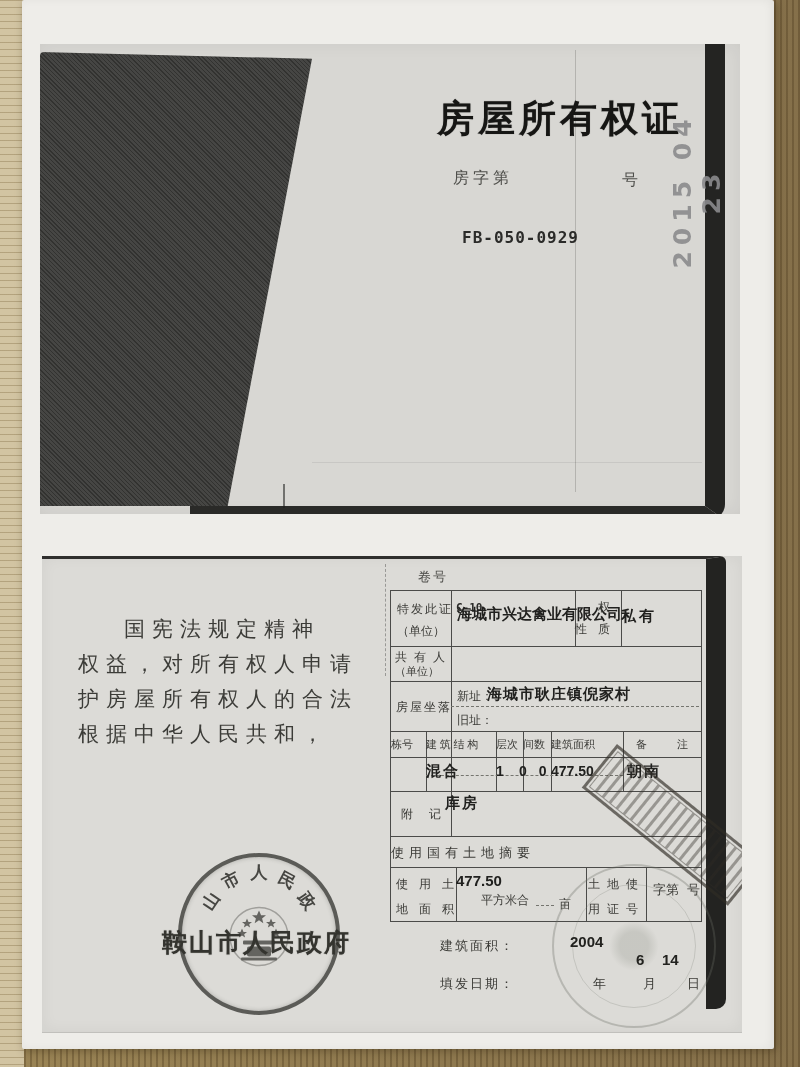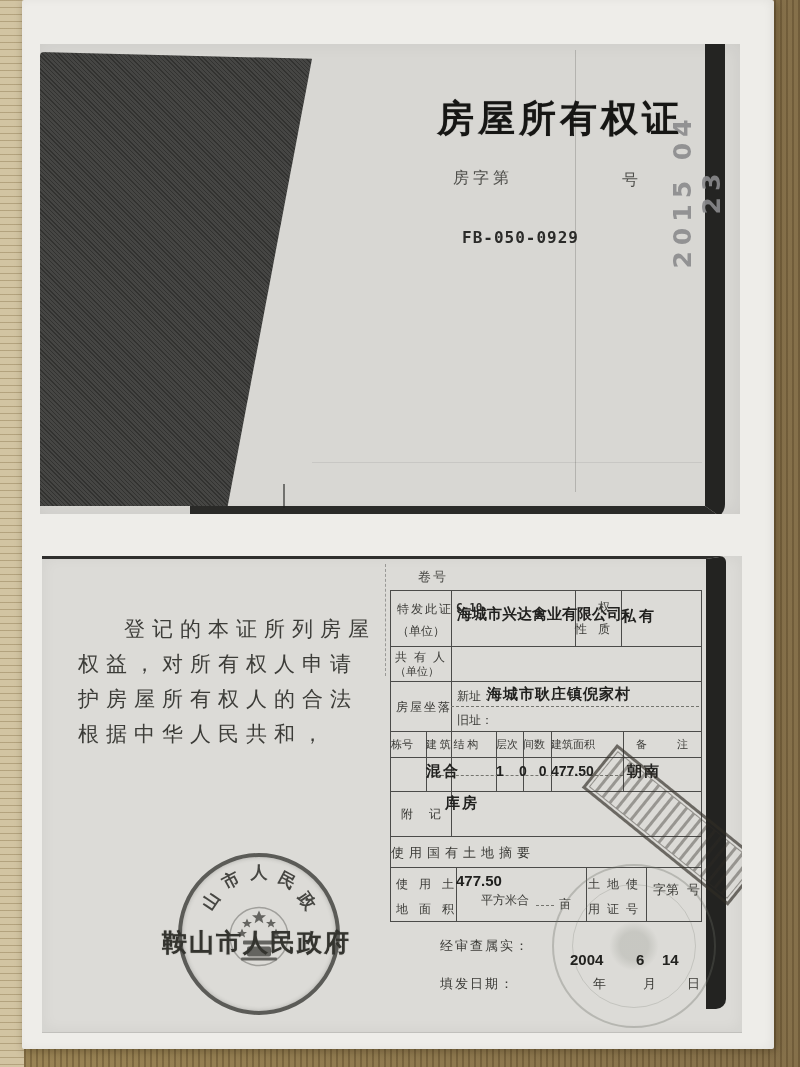--- a/index.html
+++ b/index.html
@@ -134,21 +134,21 @@
     <div class="abs serial-prefix">房字第</div>
     <div class="abs serial-suffix">号</div>
     <div class="abs cert-no">FB-050-0929</div>
     <div class="abs date-stamp">2015 04 23</div>
   </div>
 
   <div class="abs scan-bot">
     <div class="abs bot-frame"></div>
 
     <div class="abs oath">
-      <div class="indent">登记的本证所列房屋</div>
+      <div class="indent">国宪法规定精神</div>
       <div>权益，对所有权人申请</div>
       <div>护房屋所有权人的合法</div>
       <div>根据中华人民共和，</div>
     </div>
 
     <div class="abs gov-seal">
       <span class="arc-ch arc-0">山</span>
       <span class="arc-ch arc-1">市</span>
       <span class="arc-ch arc-2">人</span>
       <span class="arc-ch arc-3">民</span>
@@ -240,22 +240,22 @@
       <div class="lab ctr" style="left:197px;top:285px;width:56px;letter-spacing:2px">土 地 使</div>
       <div class="lab ctr" style="left:197px;top:310px;width:56px;letter-spacing:2px">用 证 号</div>
       <div class="lab" style="left:262px;top:290px;font-size:13px">字第</div>
       <div class="lab" style="left:296px;top:290px;font-size:13px">号</div>
     </div>
 
     <div class="abs dstamp"></div>
 
     <div class="abs faint-seal"></div>
 
-    <div class="abs issue-lab" style="left:398px;top:381px">经审查属实：</div>
-    <div class="abs datebig" style="left:528px;top:395px">2004</div>
+    <div class="abs issue-lab" style="left:398px;top:381px">建筑面积：</div>
+    <div class="abs datebig" style="left:528px;top:377px">2004</div>
     <div class="abs datebig" style="left:594px;top:395px">6</div>
     <div class="abs datebig" style="left:620px;top:395px">14</div>
     <div class="abs issue-lab" style="left:398px;top:419px">填发日期：</div>
     <div class="abs issue-lab" style="left:551px;top:419px">年</div>
     <div class="abs issue-lab" style="left:601px;top:419px">月</div>
     <div class="abs issue-lab" style="left:645px;top:419px">日</div>
   </div>
 </div>
 
 </body></html>

